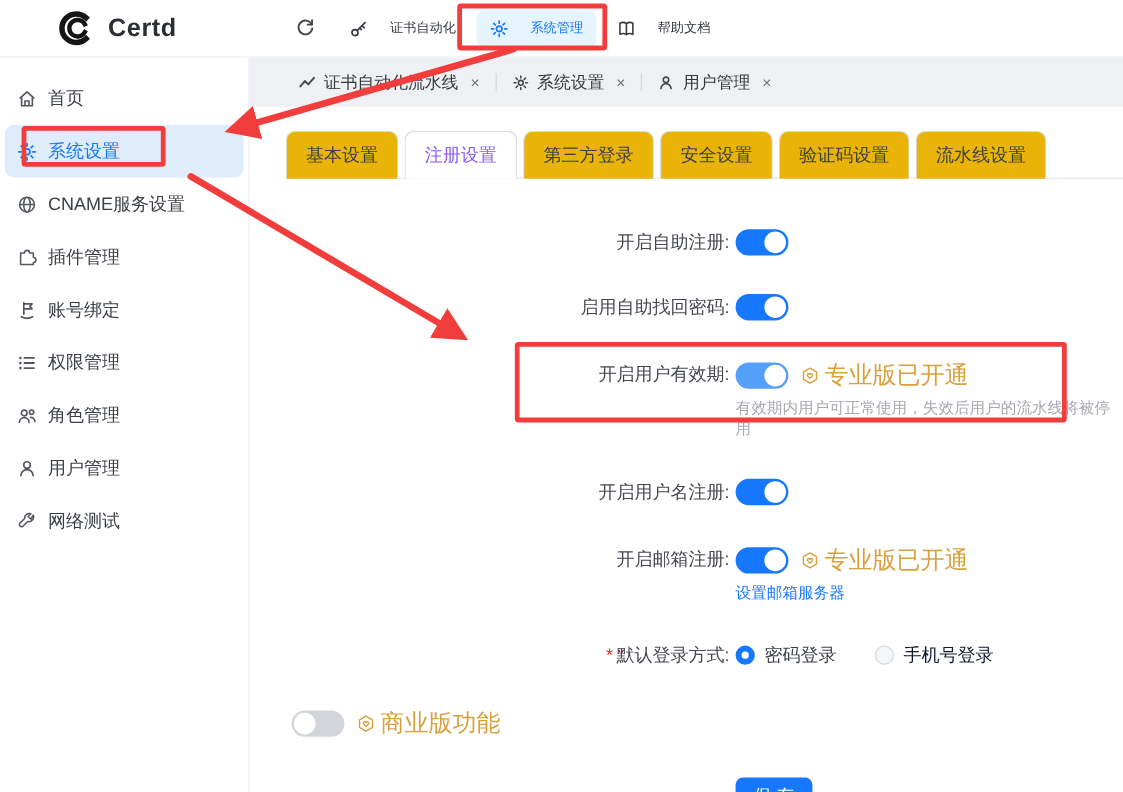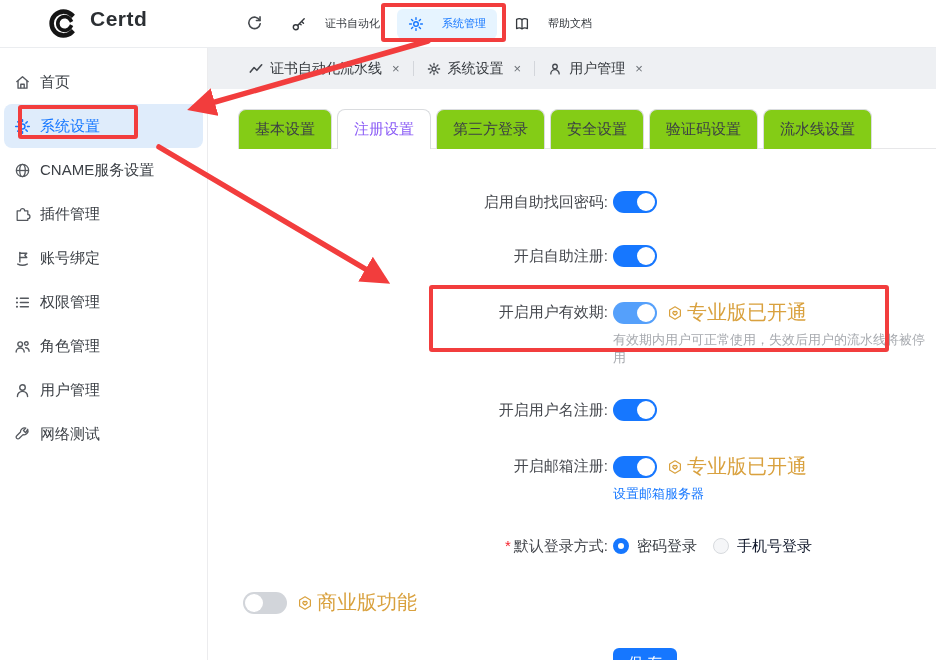--- a/index.html
+++ b/index.html
@@ -3,21 +3,21 @@
 <meta charset="utf-8">
 <style>
   * { margin:0; padding:0; box-sizing:border-box; }
   html,body { width:936px; height:660px; overflow:hidden; background:#fff;
     font-family:"Liberation Sans","DejaVu Sans",sans-serif; color:#3f4247; }
   .app { position:relative; width:936px; height:660px; }
 
   
   .header { position:absolute; left:0; top:0; width:936px; height:48px;
     display:flex; align-items:center; border-bottom:1px solid #ebedf0; background:#fff; }
-  .brand { width:208px; display:flex; padding-left:46px; gap:11px; }
+  .brand { width:208px; display:flex; align-items:center; padding-left:46px; gap:11px; }
   .brand-name { font-size:21px; font-weight:600; color:#2b2f33; letter-spacing:.5px; }
   .nav { display:flex; align-items:center; padding-left:32px; gap:6px; }
   .icon-btn { width:28px; height:28px; display:flex; align-items:center; justify-content:center;
     color:#45494e; cursor:pointer; margin-right:6px; }
   .nav-item { display:flex; align-items:center; gap:18px; font-size:11px; color:#35393e;
     padding:7px 11px; border-radius:6px; cursor:pointer; white-space:nowrap; }
   .nav-item.active { background:#e6f4ff; color:#1677ff; }
   .nav-item .ni-icon { display:flex; }
 
   
@@ -35,21 +35,21 @@
   .ptab { display:flex; align-items:center; gap:7px; font-size:14px; color:#34383d;
     padding:0 13px; cursor:pointer; white-space:nowrap; }
   .ptab .pt-icon { display:flex; color:#44484e; }
   .ptab .pt-close { color:#6b7076; font-size:13px; margin-left:3px; cursor:pointer; }
   .pdivider { width:1px; height:15px; background:#d3d6db; }
 
   .content { padding-left:30px; }
   .settingtabs { margin-top:20px; height:40px; display:flex; gap:5px; align-items:flex-end;
     border-bottom:1px solid #e7e7e9; padding-bottom:0; }
   .stab { height:40px; display:flex; align-items:center; padding:0 16px; font-size:15px;
-    color:#3b3f45; background:#84cc16; border:1px solid #dadcdf; border-bottom:none;
+    color:#3b3f45; background:#eab308; border:1px solid #dadcdf; border-bottom:none;
     border-radius:8px 8px 0 0; cursor:pointer; position:relative; top:1px; white-space:nowrap; }
   .stab.active { color:#8b5cf6; background:#fff; }
 
   
   .form { margin-top:42px; }
   .frow { margin-bottom:32px; }
   .frow-main { display:flex; align-items:center; min-height:22px; }
   .flabel { flex:0 0 370px; text-align:right; font-size:15px; color:#44474d; white-space:nowrap; }
   .req { color:#f5222d; margin-right:3px; font-size:15px; }
   .fctrl { margin-left:5px; display:flex; align-items:center; }
@@ -61,21 +61,21 @@
   .switch::after { content:""; position:absolute; top:2px; width:18px; height:18px;
     border-radius:50%; background:#fff; }
   .switch.on { background:#1677ff; } .switch.on::after { left:24px; }
   .switch.on.light { background:#55a0fb; }
   .switch.off { background:#d2d5da; } .switch.off::after { left:2px; }
 
   .badge { display:flex; align-items:center; gap:4px; margin-left:10px;
     color:#d9a13e; font-size:20px; white-space:nowrap; }
   .badge svg { display:block; }
 
-  .radio-group { display:flex; gap:16px; }
+  .radio-group { display:flex; gap:32px; }
   .radio-opt { display:flex; align-items:center; gap:8px; font-size:15px; color:#3c4046; cursor:pointer; }
   .radio { width:16px; height:16px; border-radius:50%; flex:none; }
   .radio.checked { border:5px solid #1677ff; background:#fff; }
   .radio.disabled { border:1px solid #d7dade; background:#f5f6f8; }
   .radio-opt.disabled-text { color:#0f172a; cursor:not-allowed; }
 
   .save-btn { margin-left:375px; height:30px; padding:0 15px; background:#1677ff; color:#fff;
     border:none; border-radius:6px; font-size:15px; cursor:pointer;
     font-family:inherit; box-shadow:0 2px 0 rgba(5,95,255,.08); }
 
@@ -281,30 +281,30 @@
           </div>
         <div class="stab">
           <span>流水线设置</span>
           </div>
       </div>
 
       <div class="form">
 
         <div class="frow">
           <div class="frow-main">
-            <div class="flabel">启用自助找回密码:</div>
+            <div class="flabel">开启自助注册:</div>
             <div class="fctrl">
                 <span class="switch on"></span>
               </div>
           </div>
         </div>
 
         <div class="frow">
           <div class="frow-main">
-            <div class="flabel">开启自助注册:</div>
+            <div class="flabel">启用自助找回密码:</div>
             <div class="fctrl">
                 <span class="switch on"></span>
               </div>
           </div>
         </div>
 
         <div class="frow">
           <div class="frow-main">
             <div class="flabel">开启用户有效期:</div>
             <div class="fctrl">

